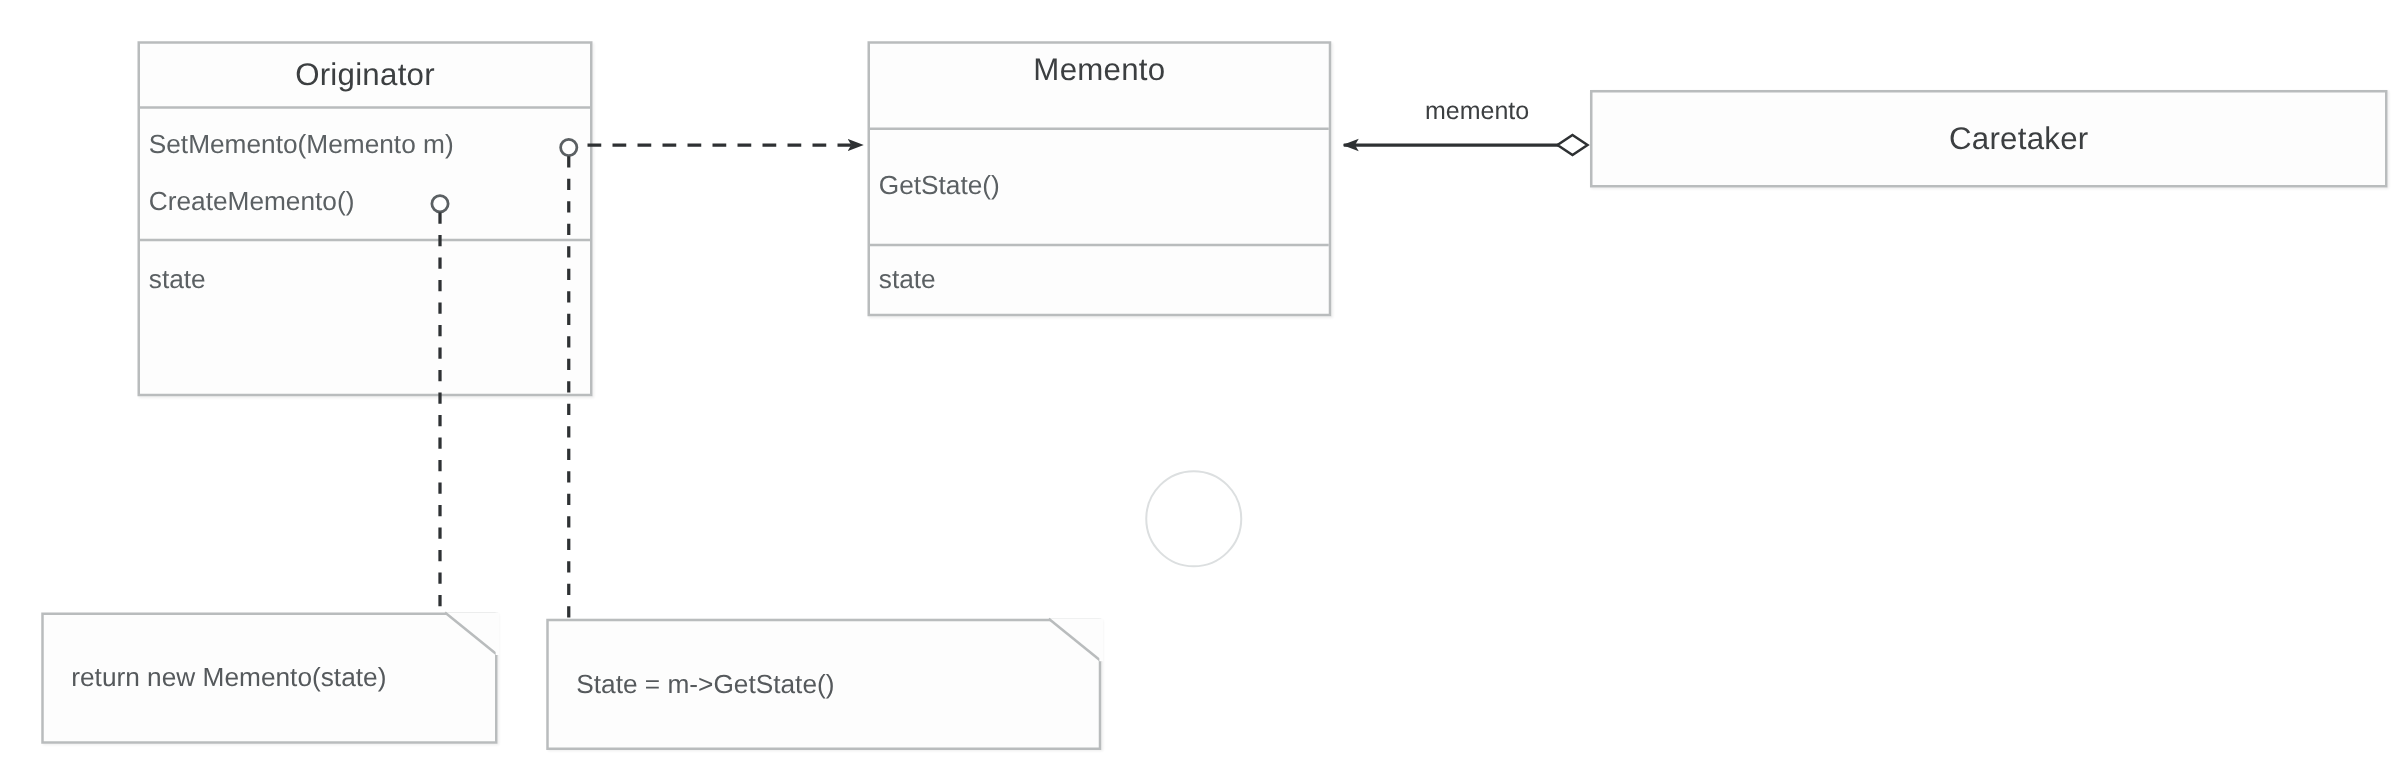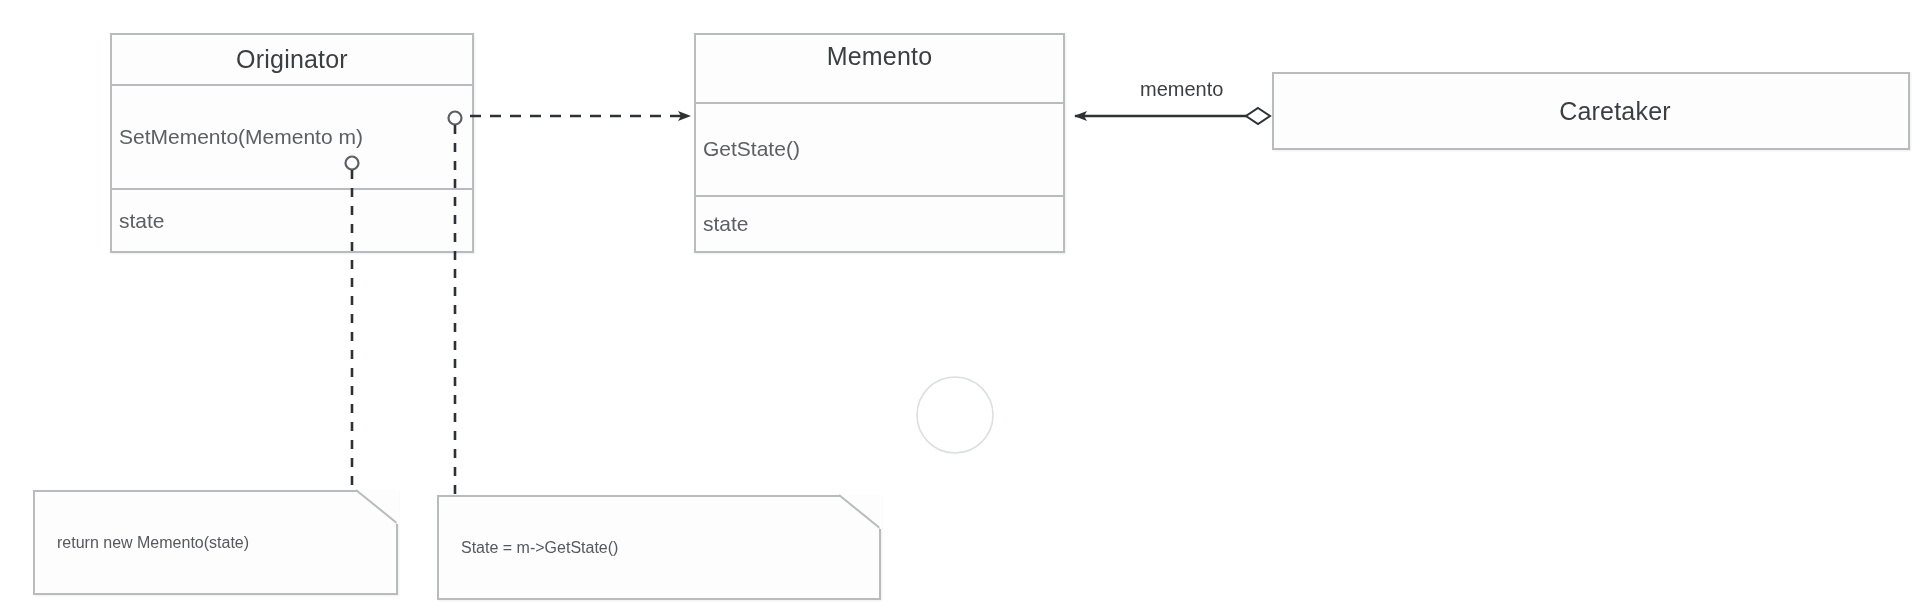--- a/index.html
+++ b/index.html
@@ -45,21 +45,21 @@
     font-weight: 400;
   }
   .uml-member {
     font-size: 21px;
     color: #5b6063;
     padding-left: 7px;
     line-height: 46px;
     white-space: nowrap;
   }
   
-  #originator { left: 110px;  top: 33px;  width: 364px; height: 220px; }
+  #originator { left: 110px;  top: 33px;  width: 364px; height: 284px; }
   #originator .c-title   { height: 50px; }
   #originator .c-methods { height: 106px; }
   #originator .c-attrs   { height: 64px; }
 
   #memento { left: 694px; top: 33px; width: 371px; height: 220px; }
   #memento .c-title   { height: 50px; }
   #memento .c-methods { height: 106px; margin-top: 23px; }
   #memento .c-attrs   { height: 64px; }
 
   #caretaker { left: 1272px; top: 72px; width: 638px; height: 78px; }
@@ -71,21 +71,21 @@
     box-sizing: border-box;
     background: #fdfdfd;
     border: 2px solid #b9bcbd;
     box-shadow: 1px 1px 2px rgba(0,0,0,0.07);
   }
   .uml-note .note-text {
     position: absolute;
     left: 22px;
     top: 50%;
     transform: translateY(-50%);
-    font-size: 16px;
+    font-size: 21px;
     color: #55595c;
     white-space: nowrap;
   }
   .note-fold {
     position: absolute;
     top: -2px;
     right: -2px;
     width: 42px;
     height: 34px;
     overflow: visible;
@@ -113,20 +113,21 @@
 <body>
 
 <div id="canvas">
 
   <div class="uml-class" id="originator">
     <div class="uml-compartment c-title">
       <div class="uml-title">Originator</div>
     </div>
     <div class="uml-compartment c-methods">
       <div class="uml-member">SetMemento(Memento m)</div>
+      <div class="uml-member">CreateMemento()</div>
     </div>
     <div class="uml-compartment c-attrs">
       <div class="uml-member">state</div>
     </div>
   </div>
 
   <div class="uml-class" id="memento">
     <div class="uml-compartment c-title">
       <div class="uml-title">Memento</div>
     </div>

